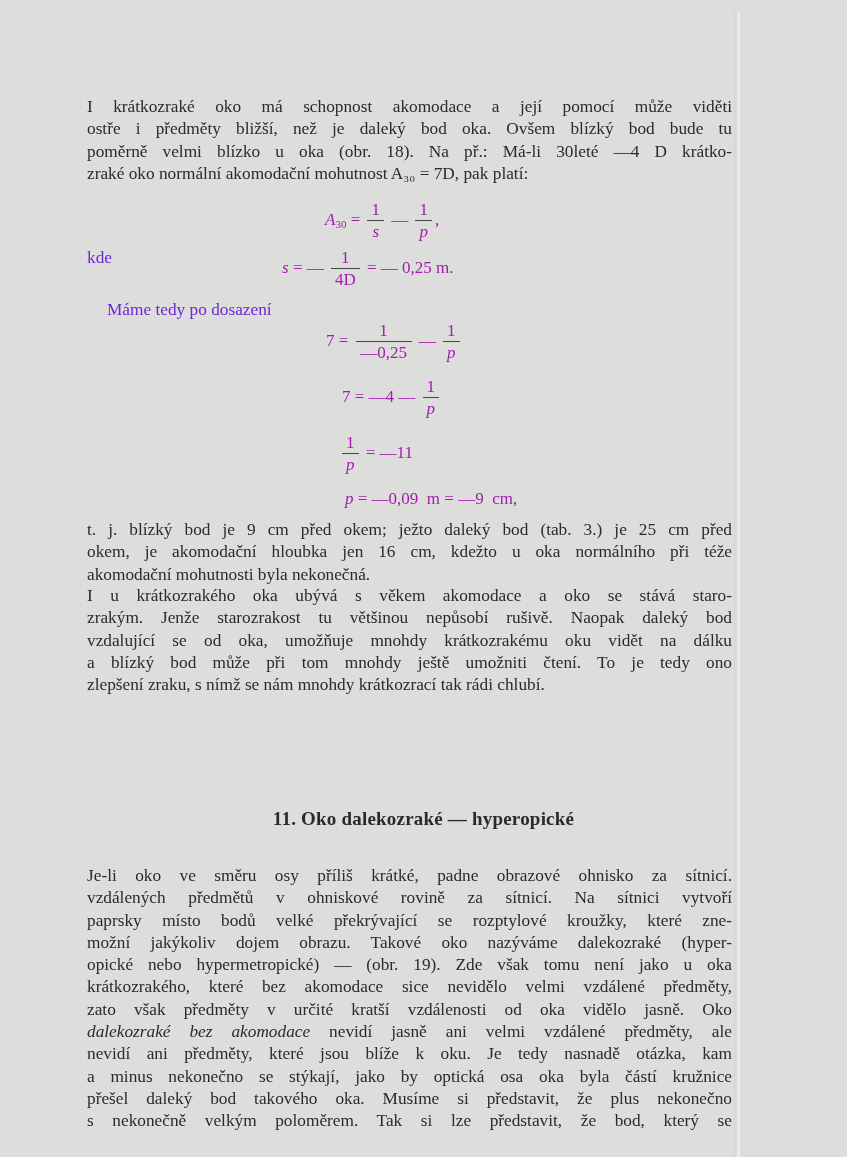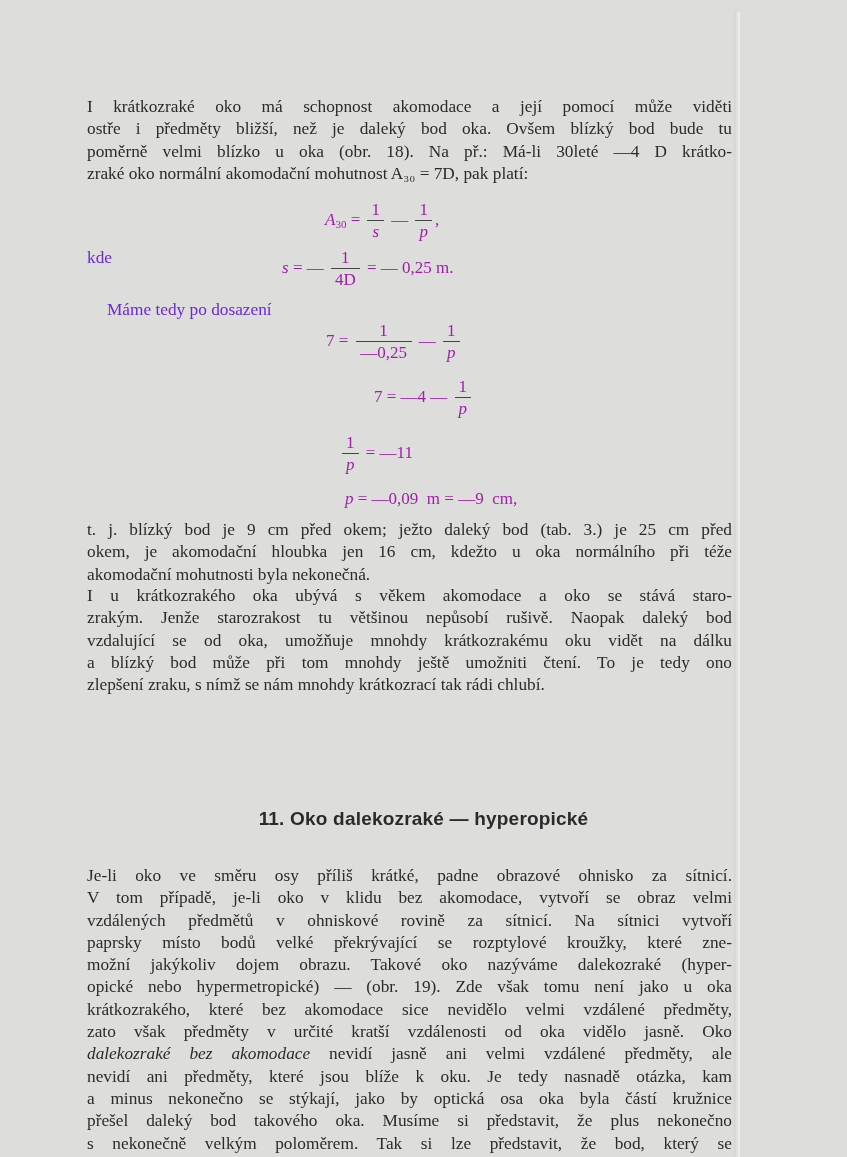--- a/index.html
+++ b/index.html
@@ -38,21 +38,21 @@
     .it { font-style: italic; }
     .sub { font-size: 11px; vertical-align: -3px; }
     .label {
       position: absolute;
       font-family: "Liberation Serif", "DejaVu Serif", serif;
       font-size: 17.3px; color: #6d28d9;
     }
     .heading {
       position: absolute; left: 0; width: 847px; top: 796px;
       text-align: center;
-      font-family: Liberation Sans, sans-serif;
+      font-family: Liberation Serif, serif;
       font-weight: bold; font-size: 19px; color: #2a2a2a;
       letter-spacing: 0.2px;
     }
     .pagenum {
       position: absolute; left: 705px; top: 1101px;
       font-family: "Liberation Serif", "DejaVu Serif", serif;
       font-style: italic; font-size: 20px; color: #be185d; margin-top: 40px;
     }
     .eqline { position: absolute; white-space: nowrap; }
   </style>
@@ -88,21 +88,21 @@
 
   <div class="label" style="left:107px; top:288px;">Máme tedy po dosazení</div>
 
   <div class="math eqline" style="left:326px; top:309px;">
     <span>7 =</span>
     <span class="frac" style="min-width:56px;"><span class="num">1</span><span class="den">—0,25</span></span>
     <span>—</span>
     <span class="frac"><span class="num">1</span><span class="den it">p</span></span>
   </div>
 
-  <div class="math eqline" style="left:342px; top:365px;margin-left:32px;">
+  <div class="math eqline" style="left:342px; top:365px;">
     <span>7 = —4 —</span>
     <span class="frac"><span class="num">1</span><span class="den it">p</span></span>
   </div>
 
   <div class="math eqline" style="left:339px; top:421px;">
     <span class="frac"><span class="num">1</span><span class="den it">p</span></span>
     <span>= —11</span>
   </div>
 
   <div class="math eqline" style="left:345px; top:477px;">
@@ -121,21 +121,20 @@
     <span class="line">zrakým. Jenže starozrakost tu většinou nepůsobí rušivě. Naopak daleký bod</span>
     <span class="line">vzdalující se od oka, umožňuje mnohdy krátkozrakému oku vidět na dálku</span>
     <span class="line">a blízký bod může při tom mnohdy ještě umožniti čtení. To je tedy ono</span>
     <span class="line last">zlepšení zraku, s nímž se nám mnohdy krátkozrací tak rádi chlubí.</span>
   </div>
 
   <div class="heading">11. Oko dalekozraké — hyperopické</div>
 
   <div class="text para" style="top:853px;">
     <span class="line">Je-li oko ve směru osy příliš krátké, padne obrazové ohnisko za sítnicí.</span>
-    <span class="line">V tom případě, je-li oko v klidu bez akomodace, vytvoří se obraz velmi</span>
     <span class="line">vzdálených předmětů v ohniskové rovině za sítnicí. Na sítnici vytvoří</span>
     <span class="line">paprsky místo bodů velké překrývající se rozptylové kroužky, které zne-</span>
     <span class="line">možní jakýkoliv dojem obrazu. Takové oko nazýváme dalekozraké (hyper-</span>
     <span class="line">opické nebo hypermetropické) — (obr. 19). Zde však tomu není jako u oka</span>
     <span class="line">krátkozrakého, které bez akomodace sice nevidělo velmi vzdálené předměty,</span>
     <span class="line">zato však předměty v určité kratší vzdálenosti od oka vidělo jasně. Oko</span>
     <span class="line"><i>dalekozraké bez akomodace</i><span> nevidí jasně ani velmi vzdálené předměty, ale</span></span>
     <span class="line">nevidí ani předměty, které jsou blíže k oku. Je tedy nasnadě otázka, kam</span>
     <span class="line">a minus nekonečno se stýkají, jako by optická osa oka byla částí kružnice</span>
     <span class="line">přešel daleký bod takového oka. Musíme si představit, že plus nekonečno</span>

